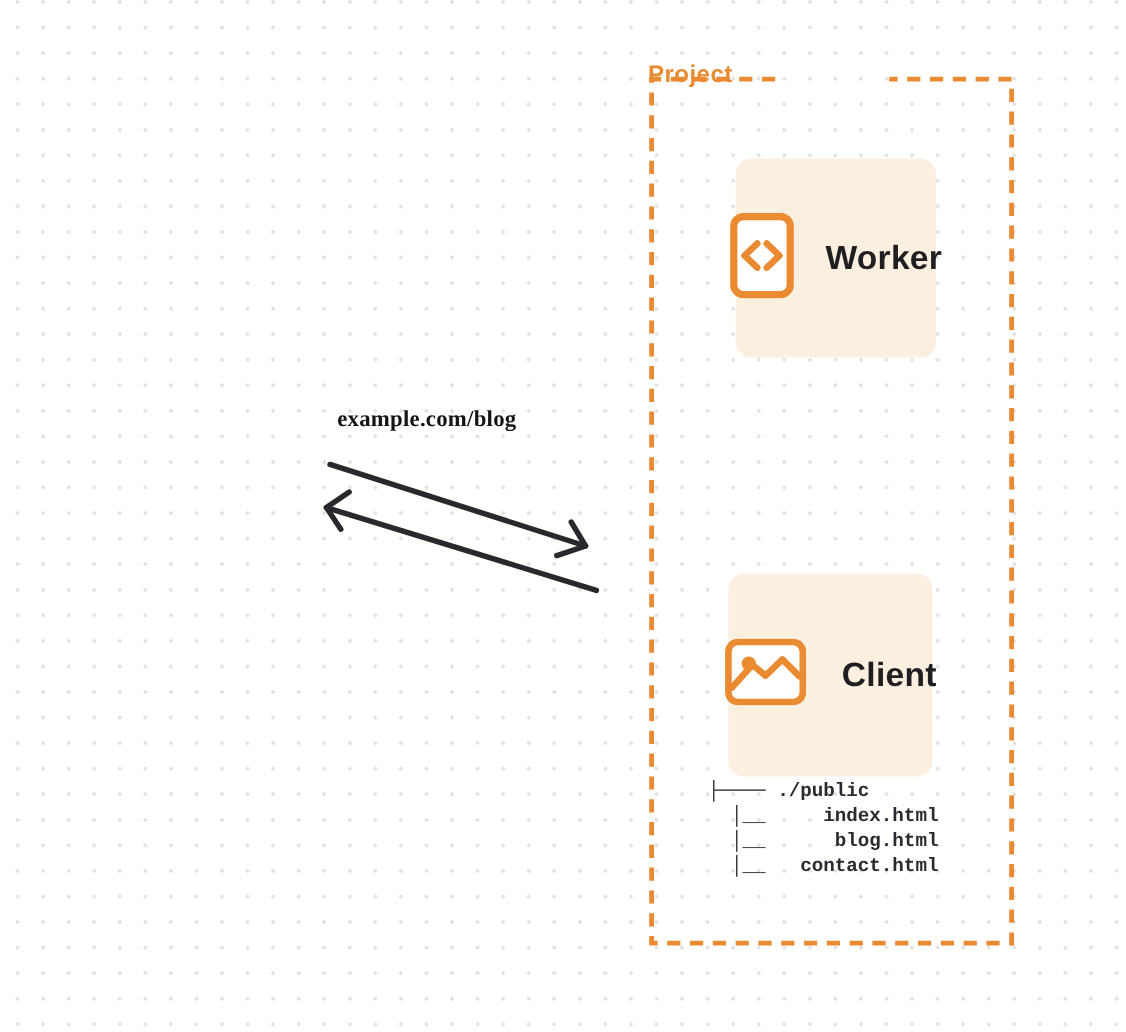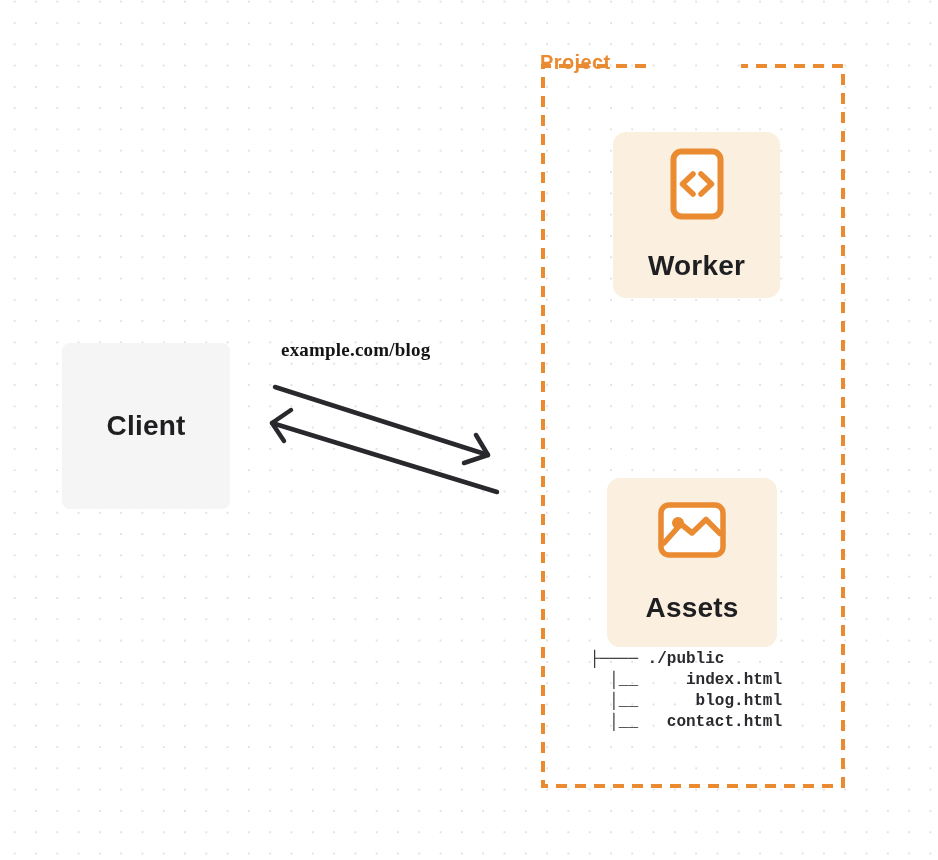--- a/index.html
+++ b/index.html
@@ -51,21 +51,21 @@
     font-size: 20px;
     font-weight: 700;
     color: #ea8a31;
     letter-spacing: 0.4px;
   }
   .orange-node {
     position: absolute;
     background: #fbefe0;
     border-radius: 13px;
     display: flex;
-    flex-direction: column;
+    flex-direction: row;
     align-items: center;
     justify-content: center;
   }
   .worker-node { left: 613px; top: 132px; width: 167px; height: 166px; gap: 26px; }
   .assets-node { left: 607px; top: 478px; width: 170px; height: 169px; gap: 30px; }
   .file-tree {
     position: absolute;
     left: 590px; top: 649px;
     margin: 0;
     font-family: Liberation Mono, monospace;
@@ -89,23 +89,20 @@
       <path d="M275 387 L488 455"></path>
       <path d="M476 435 L488 455 L464 463"></path>
     </g>
 
     <g fill="none" stroke="#29282c" stroke-width="4.5" stroke-linecap="round" stroke-linejoin="round">
       <path d="M497 492 L272 423"></path>
       <path d="M291 410 L272 423 L284 441"></path>
     </g>
   </svg>
 
-  <div class="client-node">
-    <span class="node-label">Client</span>
-  </div>
 
   <div class="url-label">example.com/blog</div>
 
   <div class="project-title">Project</div>
 
   <div class="orange-node worker-node">
     <span>
       <svg width="54" height="72" viewBox="0 0 54 72" xmlns="http://www.w3.org/2000/svg">
         <rect x="3.5" y="3.5" width="47" height="65" rx="8" fill="#ffffff" stroke="#ea8a31" stroke-width="6"></rect>
         <path d="M23 26 L12.5 36 L23 46" fill="none" stroke="#ea8a31" stroke-width="5.5" stroke-linecap="round" stroke-linejoin="round"></path>
@@ -116,21 +113,21 @@
   </div>
 
   <div class="orange-node assets-node">
     <span>
       <svg width="68" height="56" viewBox="0 0 68 56" xmlns="http://www.w3.org/2000/svg">
         <rect x="3" y="3" width="62" height="50" rx="8" fill="#ffffff" stroke="#ea8a31" stroke-width="5.5"></rect>
         <circle cx="20" cy="21" r="6" fill="#ea8a31"></circle>
         <path d="M6 41 L23 22 L34 31 L48 17.5 L62 31.5" fill="none" stroke="#ea8a31" stroke-width="5.5" stroke-linecap="round" stroke-linejoin="round"></path>
       </svg>
     </span>
-    <span class="node-label">Assets</span>
+    <span class="node-label">Client</span>
   </div>
 
   <pre class="file-tree">├──── ./public
   │__     index.html
   │__      blog.html
   │__   contact.html</pre>
 
 </div>
 
 </body></html>

